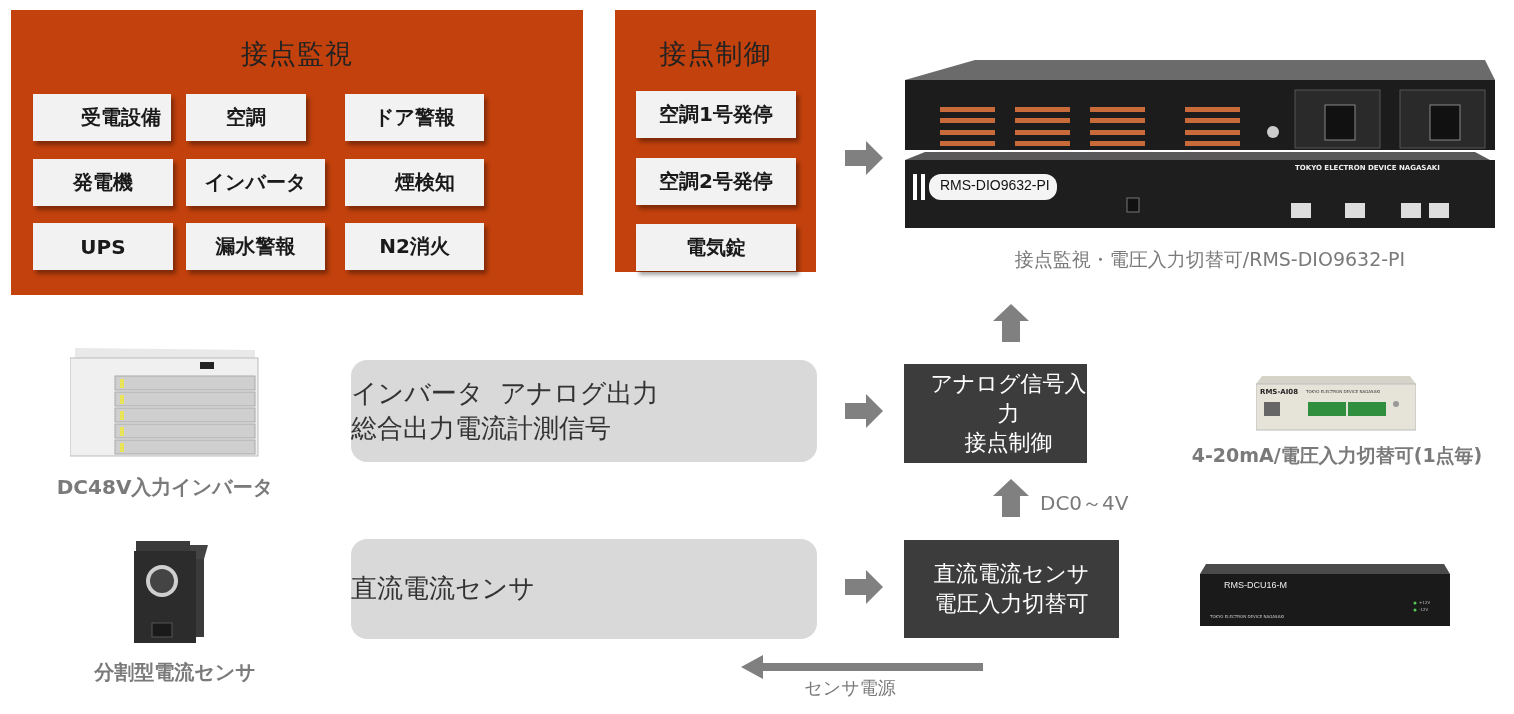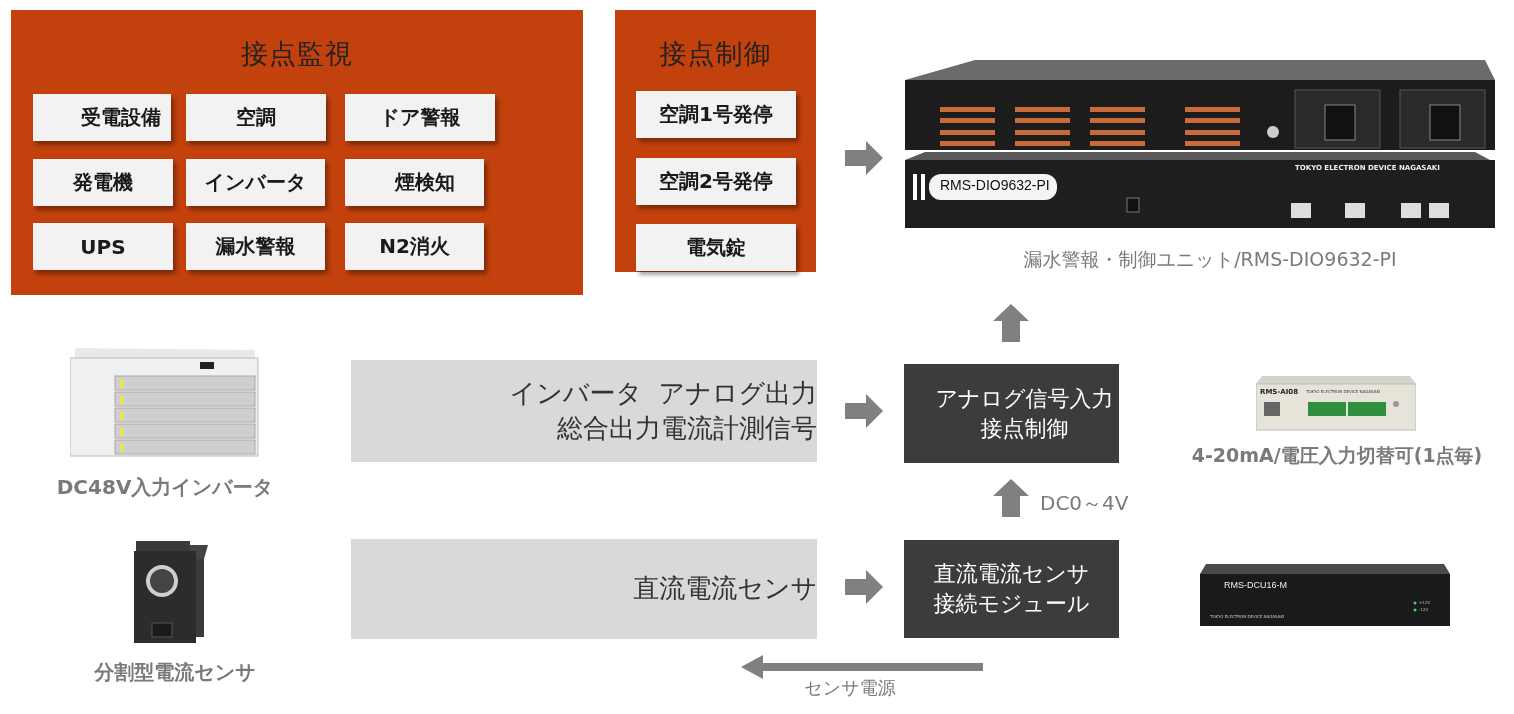--- a/index.html
+++ b/index.html
@@ -14,43 +14,43 @@
   .tile {
     position: absolute; background: #f2f2f2; width: 160px; height: 47px;
     display: flex; align-items: center; justify-content: center;
     font-size: 20px; font-weight: bold; color: #1a1a1a;
     box-shadow: 3px 4px 4px rgba(0,0,0,0.35);
   }
 
   
   .sigbox {
     position: absolute; background: #d9d9d9; display: flex; flex-direction: column;
-    align-items: flex-end; justify-content: center; font-size: 26px; color: #333; line-height: 1.35;
+    align-items: flex-start; justify-content: center; font-size: 26px; color: #333; line-height: 1.35; border-radius: 16px;
   }
   .darkbox {
     position: absolute; background: #3c3c3c; color: #ffffff; display: flex; flex-direction: column;
     align-items: center; justify-content: center; font-size: 22px; line-height: 1.35; text-align: center;
   }
 
   .caption { position: absolute; color: #7a7a7a; font-size: 20px; font-weight: bold; text-align: center; white-space: nowrap; }
 
   
   .arrow svg { display: block; }
 
   
   .device { position: absolute; }
 </style>
 </head>
 <body>
 
 <div class="panel" style="left:11px; top:10px; width:572px; height:285px;">
   <div class="panel-title" style="top:26px;">接点監視</div>
   <div class="tile" style="left:22px; top:84px; width:138px;padding-left:38px;">受電設備</div>
-  <div class="tile" style="left:175px; top:84px; width:140px;">空調</div>
-  <div class="tile" style="left:334px; top:84px; width:150px;">ドア警報</div>
+  <div class="tile" style="left:175px; top:84px; width:120px;">空調</div>
+  <div class="tile" style="left:334px; top:84px; width:139px;">ドア警報</div>
   <div class="tile" style="left:22px; top:149px; width:140px;">発電機</div>
   <div class="tile" style="left:175px; top:149px; width:139px;">インバータ</div>
   <div class="tile" style="left:334px; top:149px; width:139px;padding-left:21px;">煙検知</div>
   <div class="tile" style="left:22px; top:213px; width:140px;">UPS</div>
   <div class="tile" style="left:175px; top:213px; width:139px;">漏水警報</div>
   <div class="tile" style="left:334px; top:213px; width:139px;">N2消火</div>
 </div>
 
 <div class="panel" style="left:615px; top:10px; width:201px; height:262px;">
   <div class="panel-title" style="top:26px;">接点制御</div>
@@ -102,21 +102,21 @@
     <rect x="24" y="114" width="128" height="26" rx="12" fill="#f4f4f4"></rect>
     <rect x="222" y="138" width="12" height="14" fill="#111" stroke="#777"></rect>
     <rect x="386" y="143" width="20" height="15" fill="#ddd"></rect>
     <rect x="440" y="143" width="20" height="15" fill="#ddd"></rect>
     <rect x="496" y="143" width="20" height="15" fill="#ddd"></rect>
     <rect x="524" y="143" width="20" height="15" fill="#ddd"></rect>
   </svg>
   <div class="abs" style="left:35px; top:117px; font-size:14px; color:#111; font-family:'Liberation Sans', sans-serif;">RMS-DIO9632-PI</div>
   <div class="abs" style="left:390px; top:104px; font-size:7px; font-weight:bold; color:#eee;">TOKYO ELECTRON DEVICE NAGASAKI</div>
 </div>
-<div class="caption" style="left:980px; top:247px; width:460px; font-weight:normal; font-size:19px;">漏水警報・制御ユニット/RMS-DIO9632-PI</div>
+<div class="caption" style="left:980px; top:247px; width:460px; font-weight:normal; font-size:19px;">接点監視・電圧入力切替可/RMS-DIO9632-PI</div>
 
 <div class="abs arrow" style="left:993px; top:304px;">
   <svg width="36" height="38" viewBox="0 0 36 38">
       <polygon points="18,0 36,17 27,17 27,38 9,38 9,17 0,17" fill="#808080"></polygon>
     </svg>
 </div>
 
 <div class="device" style="left:70px; top:348px; width:190px; height:110px;">
   <svg width="190" height="110" viewBox="0 0 190 110">
     <polygon points="5,0 185,2 185,108 5,108" fill="#e9e9e9"></polygon>
@@ -144,21 +144,21 @@
   <div style="white-space:pre;">インバータ  アナログ出力</div>
   <div>総合出力電流計測信号</div>
 </div>
 
 <div class="abs arrow" style="left:845px; top:394px;">
   <svg width="38" height="34" viewBox="0 0 38 34">
       <polygon points="0,9 21,9 21,0 38,17 21,34 21,25 0,25" fill="#808080"></polygon>
     </svg>
 </div>
 
-<div class="darkbox" style="left:904px; top:364px; width:215px; height:99px;padding-left:26px;">
+<div class="darkbox" style="left:904px; top:364px; width:183px; height:99px;padding-left:26px;">
   <div>アナログ信号入力</div>
   <div>接点制御</div>
 </div>
 
 <div class="device" style="left:1256px; top:376px; width:160px; height:56px;">
   <svg width="160" height="56" viewBox="0 0 160 56">
     <polygon points="6,0 154,0 160,8 0,8" fill="#d6d4c8"></polygon>
     <rect x="0" y="8" width="160" height="46" fill="#e6e4d8" stroke="#bbb"></rect>
     <rect x="8" y="26" width="16" height="14" fill="#666"></rect>
     <rect x="52" y="26" width="38" height="14" fill="#2f8f3f"></rect>
@@ -195,21 +195,21 @@
 </div>
 
 <div class="abs arrow" style="left:845px; top:570px;">
   <svg width="38" height="34" viewBox="0 0 38 34">
       <polygon points="0,9 21,9 21,0 38,17 21,34 21,25 0,25" fill="#808080"></polygon>
     </svg>
 </div>
 
 <div class="darkbox" style="left:904px; top:540px; width:215px; height:98px;">
   <div>直流電流センサ</div>
-  <div>接続モジュール</div>
+  <div>電圧入力切替可</div>
 </div>
 
 <div class="device" style="left:1200px; top:564px; width:250px; height:62px;">
   <svg width="250" height="62" viewBox="0 0 250 62">
     <polygon points="6,0 244,0 250,10 0,10" fill="#4a4a4a"></polygon>
     <rect x="0" y="10" width="250" height="52" fill="#1a1a1a"></rect>
     <circle cx="215" cy="39" r="1.5" fill="#5c5"></circle>
     <circle cx="215" cy="46" r="1.5" fill="#5c5"></circle>
   </svg>
   <div class="abs" style="left:10px; top:16px; font-size:9px; color:#eee; font-family:'Liberation Sans', sans-serif;padding-left:14px;">RMS-DCU16-M</div>

